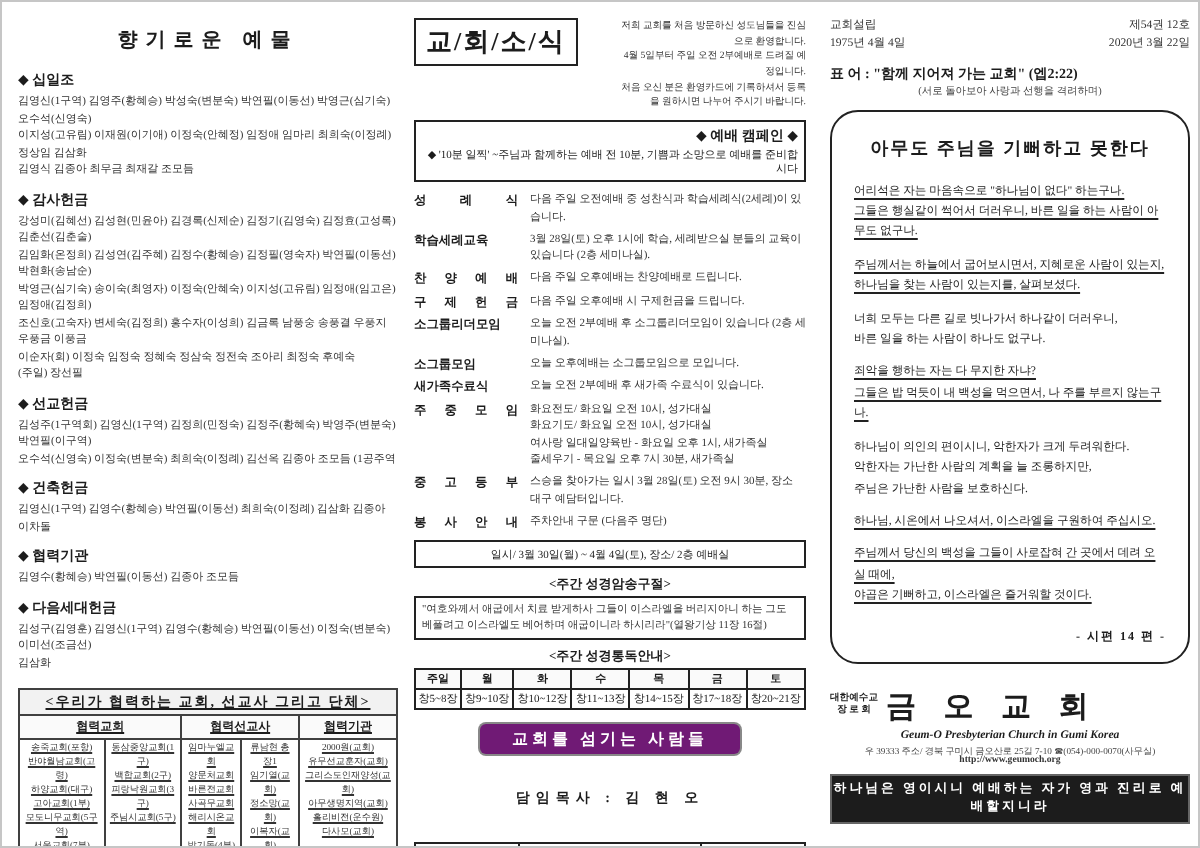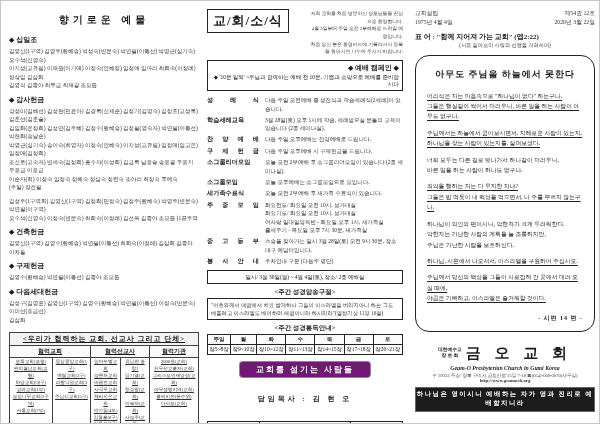--- a/index.html
+++ b/index.html
@@ -53,21 +53,21 @@
   .issue-row{display:flex;justify-content:space-between;font-size:5.8px;line-height:1.6;color:#333;}
   .issue-right{text-align:right;}
   .motto-row{font-size:7px;font-weight:bold;margin-top:4px;}
   .motto-sub{font-size:5.2px;text-align:center;color:#444;}
   .devo-box{border:1.3px solid #222;border-radius:14px;margin-top:6px;padding:12px 11px 8px;min-height:196px;}
   .devo-title{text-align:center;font-size:9px;font-weight:bold;margin-bottom:10px;letter-spacing:1px;}
   .devo-p{font-size:5.8px;line-height:1.8;margin:6px 0;white-space:pre-line;color:#222;}
   .devo-p.u{text-decoration:underline;text-underline-offset:2px;}
   .devo-attr{text-align:right;font-size:6px;font-weight:bold;margin-top:10px;letter-spacing:1px;}
   .church-block{margin-top:12px;text-align:center;}
-  .church-name-row{display:flex;justify-content:center;align-items:center;gap:4px;}
+  .church-name-row{display:flex;justify-content:flex-start;align-items:center;gap:4px;}
   .denom{display:flex;flex-direction:column;font-size:4.8px;font-weight:bold;line-height:1.2;text-align:center;}
   .church-name{font-size:15px;font-weight:bold;letter-spacing:5px;}
   .church-eng{font-size:5.8px;font-weight:bold;font-style:italic;margin-top:2px;}
   .church-addr{font-size:4.6px;margin-top:2px;color:#444;}
   .church-web{font-size:4.8px;font-weight:bold;color:#333;}
   .banner{margin-top:4px;background:#1c1c1c;color:#fff;font-size:6.4px;font-weight:bold;text-align:center;
     padding:2.5px 0;letter-spacing:1.5px;border:1px solid #666;}
 </style>
 </head>
 <body>
@@ -86,29 +86,30 @@
     <div class="sec">
       <div class="sec-title">◆ 감사헌금</div>
       <div class="sec-body">강성미(김혜선) 김성현(민윤아) 김경록(신제순) 김정기(김영숙) 김정효(고성록) 김춘선(김춘술)
 김임화(온정희) 김성연(김주혜) 김정수(황혜승) 김정필(영숙자) 박연필(이동선) 박현화(송남순)
 박영근(심기숙) 송이숙(최영자) 이정숙(안혜숙) 이지성(고유림) 임정애(임고은) 임정애(김정희)
 조신호(고숙자) 변세숙(김정희) 홍수자(이성희) 김금록 남풍숭 송풍결 우풍지 우풍금 이풍금
 이순자(회) 이정숙 임정숙 정혜숙 정삼숙 정전숙 조아리 최정숙 후예숙
 (주일) 장선필</div>
     </div>
     <div class="sec">
+      <div class="sec-title">◆ 선교헌금</div>
       <div class="sec-body">김성주(1구역회) 김영신(1구역) 김정희(민정숙) 김정주(황혜숙) 박영주(변분숙) 박연필(이구역)
 오수석(신영숙) 이정숙(변분숙) 최희숙(이정례) 김선옥 김종아 조모듬 (1공주역</div>
     </div>
     <div class="sec">
       <div class="sec-title">◆ 건축헌금</div>
       <div class="sec-body">김영신(1구역) 김영수(황혜승) 박연필(이동선) 최희숙(이정례) 김삼화 김종아 이차돌</div>
     </div>
     <div class="sec">
-      <div class="sec-title">◆ 구제헌금</div>
+      <div class="sec-title">◆ 협력기관</div>
       <div class="sec-body">김영수(황혜승) 박연필(이동선) 김종아 조모듬</div>
     </div>
     <div class="sec">
       <div class="sec-title">◆ 다음세대헌금</div>
       <div class="sec-body">김성구(김영훈) 김영신(1구역) 김영수(황혜승) 박연필(이동선) 이정숙(변분숙) 이미선(조금선)
 김삼화</div>
     </div>
 
     <table class="coop">
       <tbody>
@@ -286,21 +287,21 @@
       </div>
     </div>
 
     <div class="motto-row">
       <span>표  어 :</span>
       <span>"함께 지어져 가는 교회" (엡2:22)</span>
     </div>
     <div class="motto-sub">(서로 돌아보아 사랑과 선행을 격려하며)</div>
 
     <div class="devo-box">
-      <div class="devo-title">아무도 주님을 하늘에서 못한다</div>
+      <div class="devo-title">아무도 주님을 기뻐하고 못한다</div>
       <p class="devo-p u">어리석은 자는 마음속으로 "하나님이 없다" 하는구나.
 그들은 행실같이 썩어서 더러우니, 바른 일을 하는 사람이 아무도 없구나.</p>
       <p class="devo-p u">주님께서는 하늘에서 굽어보시면서, 지혜로운 사람이 있는지,
 하나님을 찾는 사람이 있는지를, 살펴보셨다.</p>
       <p class="devo-p">너희 모두는 다른 길로 빗나가서 하나같이 더러우니,
 바른 일을 하는 사람이 하나도 없구나.</p>
       <p class="devo-p u">죄악을 행하는 자는 다 무지한 자냐?
 그들은 밥 먹듯이 내 백성을 먹으면서, 나 주를 부르지 않는구나.</p>
       <p class="devo-p">하나님이 의인의 편이시니, 악한자가 크게 두려워한다.
 악한자는 가난한 사람의 계획을 늘 조롱하지만,

